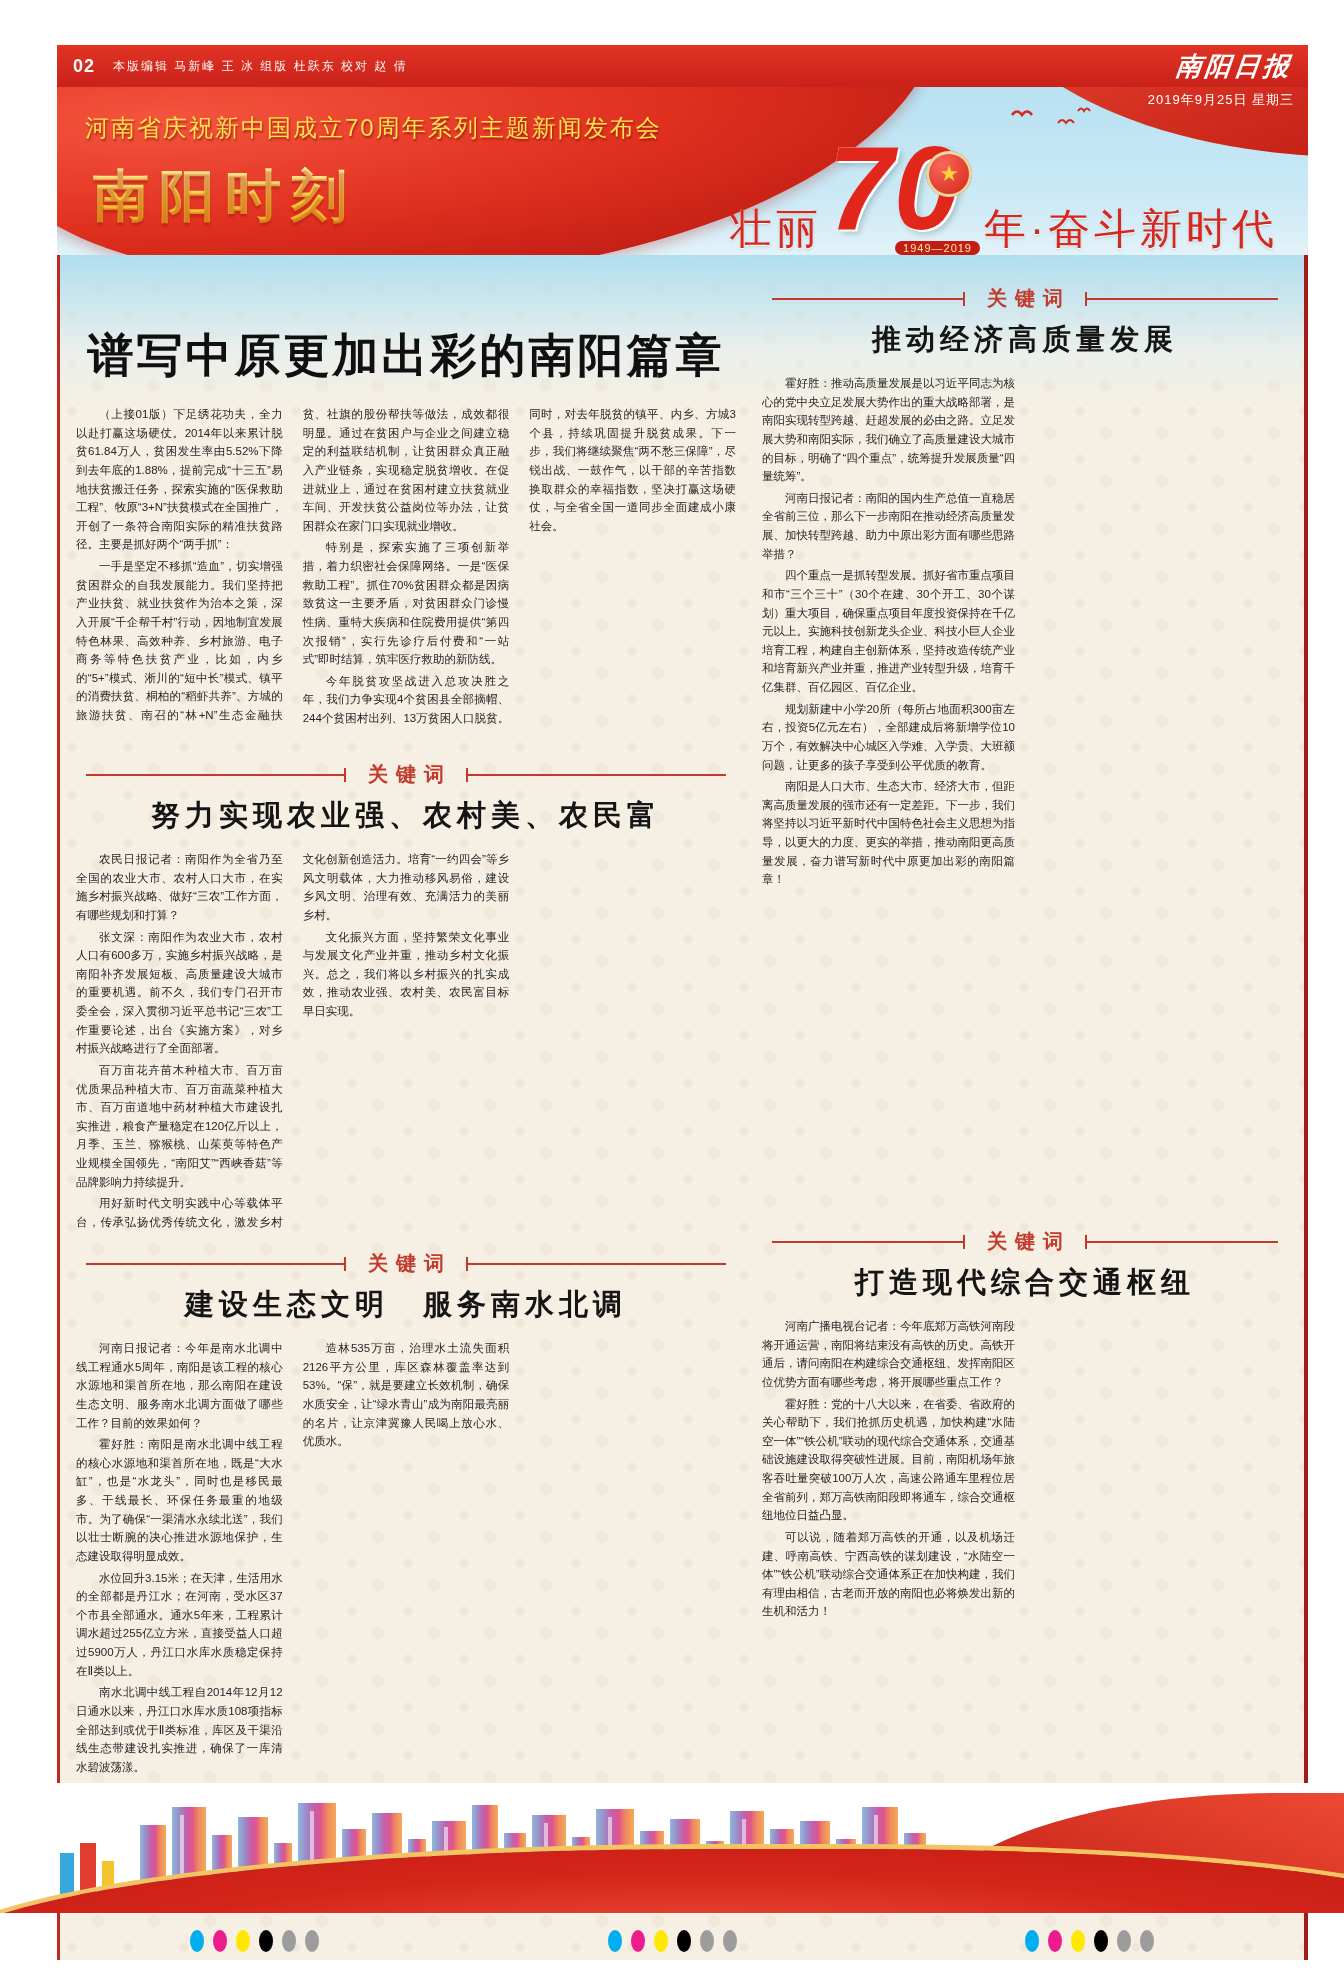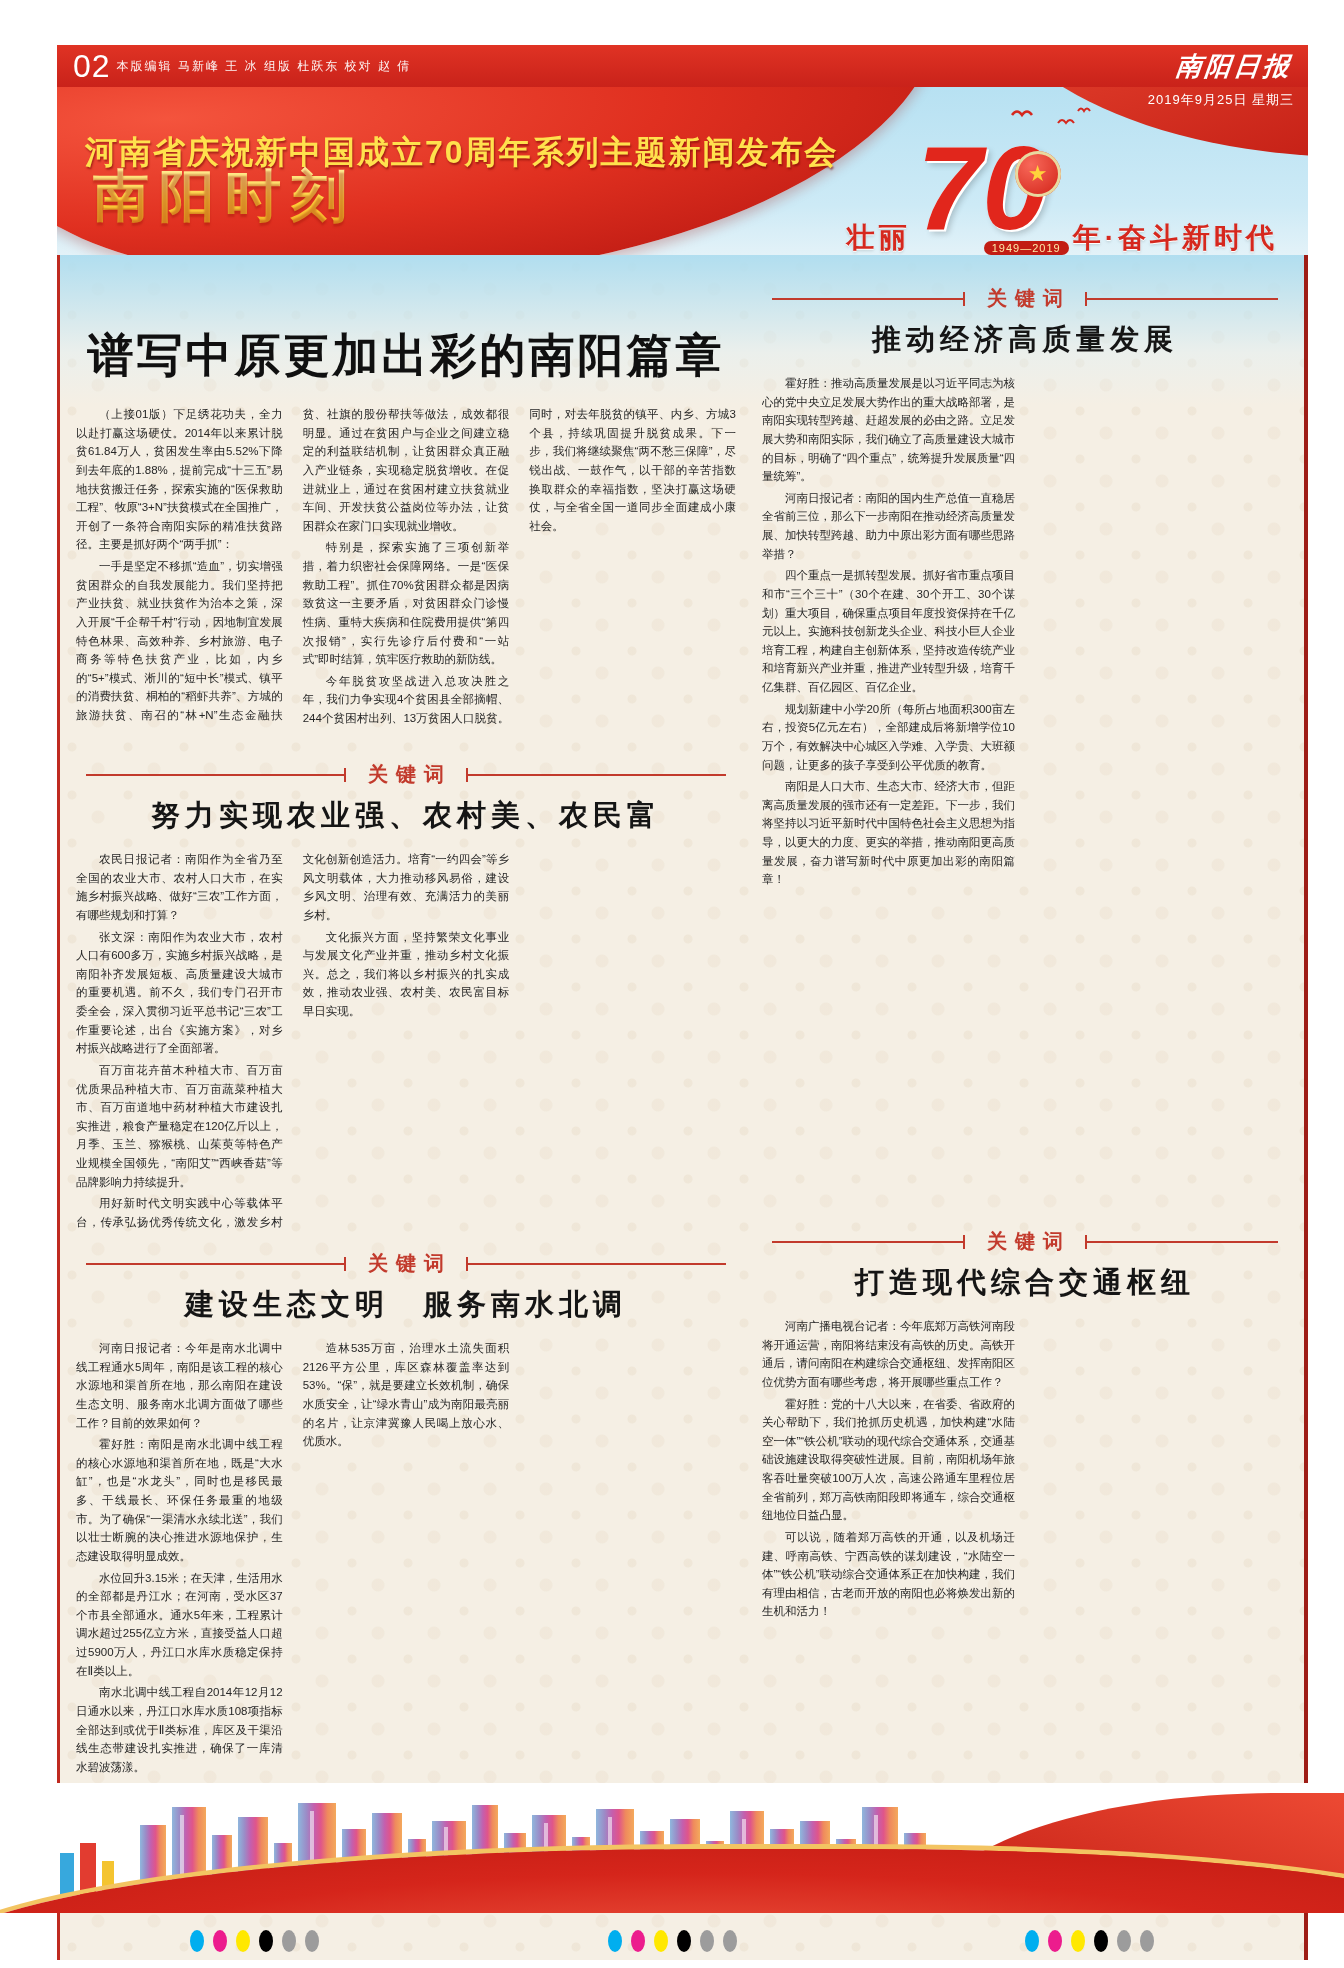--- a/index.html
+++ b/index.html
@@ -5,43 +5,43 @@
   html,body{margin:0;padding:0;background:#ffffff;}
   body{font-family:"Liberation Sans","DejaVu Sans",sans-serif;}
   .page{position:relative;width:1344px;height:1968px;background:#ffffff;overflow:hidden;}
 
   
   .sheet{position:absolute;left:57px;top:45px;width:1251px;height:1863px;}
 
   
   .topbar{position:relative;height:42px;background:linear-gradient(180deg,#e03324,#c9221a);
           display:flex;align-items:center;color:#fff;padding:0 16px;box-sizing:border-box;}
-  .pageno{font-size:32px;font-weight:400;letter-spacing:1px;margin-right:6px;}
+  .pageno{font-size:18px;font-weight:700;letter-spacing:1px;margin-right:18px;}
   .staff{font-size:12px;letter-spacing:2px;opacity:.95;}
   .masthead{margin-left:auto;font-family:"DejaVu Serif","Liberation Serif",serif;
             font-style:italic;font-weight:900;font-size:26px;letter-spacing:3px;transform:skewX(-6deg);}
 
   
   .banner{position:relative;height:168px;overflow:hidden;
           background:linear-gradient(180deg,#b7e1f2 0%,#cdeaf6 70%,#e3f2f8 100%);}
   .banner .redwave{position:absolute;left:-60px;top:-70px;width:950px;height:260px;
           background:radial-gradient(ellipse at 18% 35%,#f4543d 0%,#e03020 45%,#c01c14 80%);
           border-radius:0 0 58% 38%/0 0 100% 55%;transform:rotate(-2deg);
           box-shadow:0 6px 12px rgba(160,20,10,.25);}
   .banner .redwave2{position:absolute;right:-90px;top:-120px;width:420px;height:190px;
           background:linear-gradient(160deg,#ef4c35,#c21d14);border-radius:0 0 0 90%/0 0 0 100%;}
   .issue-date{position:absolute;right:14px;top:4px;color:#fff;font-size:13px;letter-spacing:1px;z-index:5;}
-  .series-title{position:absolute;left:28px;top:44px;color:#ffe14d;font-size:32px;font-weight:700;
+  .series-title{position:absolute;left:28px;top:25px;color:#ffe14d;font-size:24px;font-weight:400;
           letter-spacing:2px;z-index:4;text-shadow:1px 2px 2px rgba(120,10,5,.6);}
   .brand{position:absolute;left:36px;top:72px;z-index:4;font-size:56px;font-weight:900;letter-spacing:10px;
           background:linear-gradient(180deg,#fff3b0,#ffd43b 55%,#f2a51d);-webkit-background-clip:text;
           background-clip:text;color:transparent;text-shadow:0 3px 2px rgba(150,20,5,.35);
           font-family:Liberation Sans, sans-serif;}
   .slogan{position:absolute;right:30px;top:58px;z-index:4;display:flex;align-items:flex-end;color:#d5281e;}
-  .slogan .s-left,.slogan .s-right{font-size:28px;font-weight:700;letter-spacing:4px;
+  .slogan .s-left,.slogan .s-right{font-size:42px;font-weight:400;letter-spacing:4px;
           text-shadow:0 1px 0 #fff,0 2px 3px rgba(0,0,0,.15);}
   .seventy{position:relative;width:150px;height:112px;margin:0 6px;}
   .seventy .num{position:absolute;left:0;top:-16px;font-size:118px;line-height:1;font-weight:900;
           font-style:italic;color:#e1261c;text-shadow:0 0 0 #fff,2px 2px 0 #ffffff,4px 4px 6px rgba(0,0,0,.2);}
   .seventy .emblem{position:absolute;right:6px;top:6px;width:46px;height:46px;border-radius:50%;
           background:radial-gradient(circle at 35% 30%,#f8695a,#cf1d12);display:flex;align-items:center;
           justify-content:center;color:#ffd43b;font-size:22px;box-shadow:0 0 0 3px #e8d9a0 inset;}
   .seventy .years{position:absolute;right:-2px;bottom:2px;background:#c21d14;color:#ffe9a8;
           font-size:11px;padding:1px 8px;border-radius:8px;letter-spacing:1px;}
   .birds{position:absolute;right:210px;top:18px;z-index:4;}

